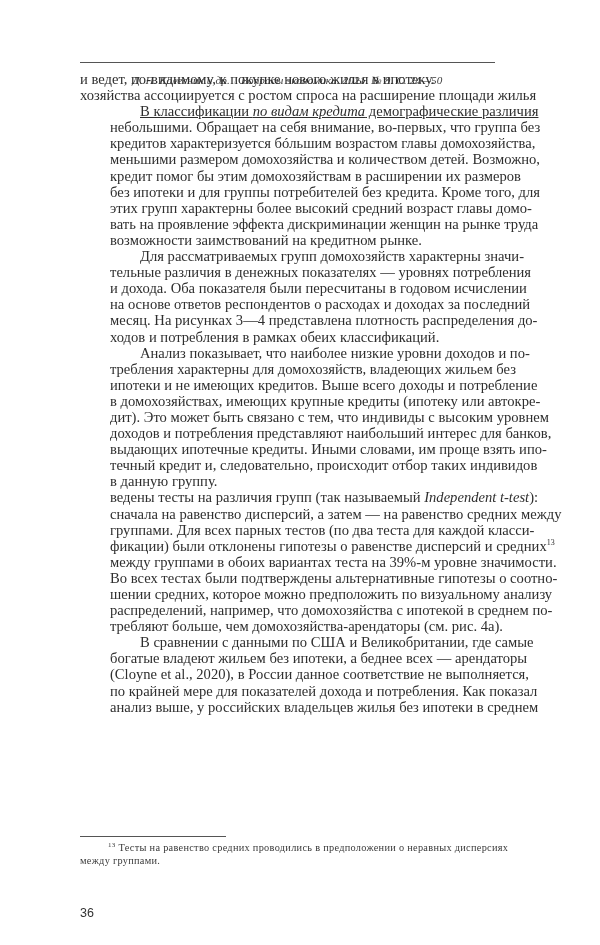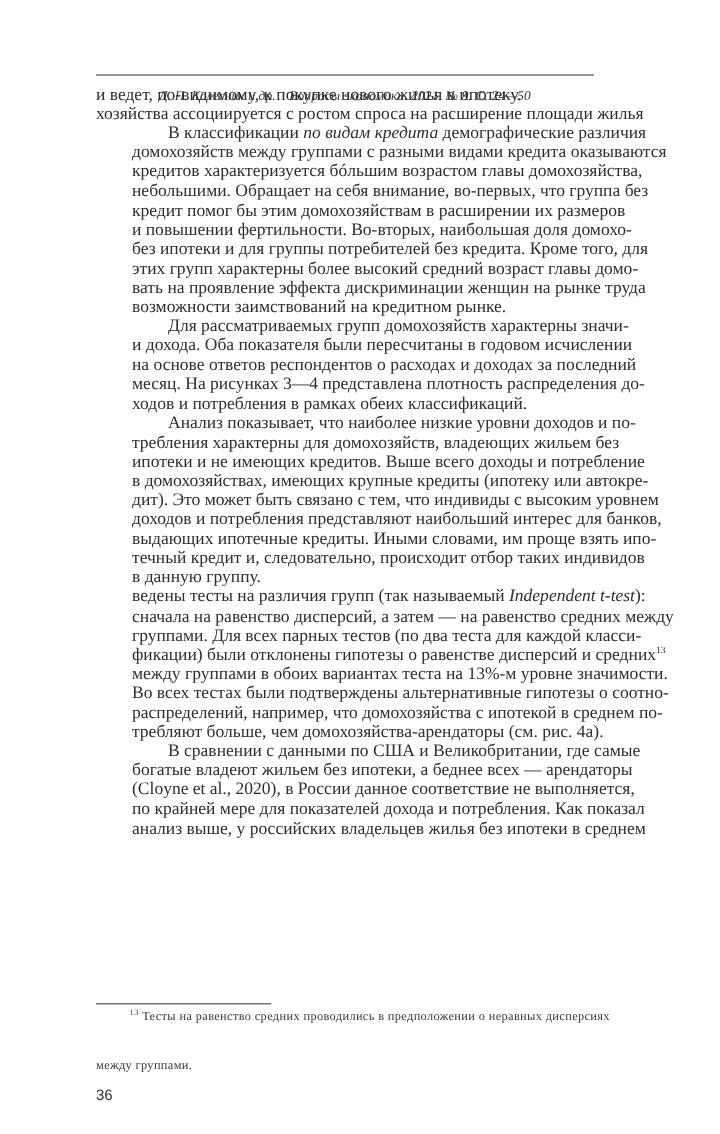--- a/index.html
+++ b/index.html
@@ -11,49 +11,49 @@
   .body-text p { margin: 0; }
   .body-text p.indent { text-indent: 30px; }
   .body-text .line { display: block; text-align: justify; text-align-last: justify; white-space: nowrap; }
   .body-text .line.last { text-align-last: left; }
   .body-text em { font-style: italic; }
   .body-text sup { font-size: 8px; line-height: 0; vertical-align: 6px; }
   .fn-rule { position: absolute; left: 80px; top: 836px; width: 146px; border-top: 1px solid #555; }
   .footnote { position: absolute; left: 80px; top: 841px; width: 415px; font-family: Liberation Serif, serif; font-size: 10.3px; line-height: 13px; color: #3a3a3a; letter-spacing: 0.3px; }
   .footnote .line { display: block; white-space: nowrap; text-align-last: justify; }
   .footnote .line.first { padding-left: 28px; }
-  .footnote .line.last { text-align-last: left; margin-top: 28px; }
+  .footnote .line.last { text-align-last: left; }
   .footnote sup { font-size: 7px; vertical-align: 4px; line-height: 0; }
   .page-number { position: absolute; left: 80px; top: 878px; font-family: "Liberation Sans", sans-serif; font-size: 12.5px; color: #333; margin-top: 28px; }
 </style>
 </head>
 <body>
 
 <div class="running-head"><span>Д. П. Колесник и др.</span><span class="sep">/</span><span>Вопросы экономики. 2021. № 9. С. 24—50</span></div>
 <div class="head-rule"></div>
 
 <div class="body-text" id="body-text">
     <p class="">
       <span class="line last">и ведет, по-видимому, к покупке нового жилья в ипотеку.</span>
       <span class="line">хозяйства ассоциируется с ростом спроса на расширение площади жилья</span>
     </p>
     <p class="indent">
-      <span class="line" style="padding-left: 30px;"><span>В классификации </span><em>по видам кредита</em><span> демографические различия</span></span>
-      <span class="line">домохозяйств между группами с разными видами кредита оказываются</span>
+      <span class="line" style="padding-left: 30px; text-decoration: underline;"><span>В классификации </span><em>по видам кредита</em><span> демографические различия</span></span>
+      <span class="line">небольшими. Обращает на себя внимание, во-первых, что группа без</span>
       <span class="line">кредитов характеризуется бóльшим возрастом главы домохозяйства,</span>
-      <span class="line">небольшими. Обращает на себя внимание, во-первых, что группа без</span>
+      <span class="line">меньшими размером домохозяйства и количеством детей. Возможно,</span>
       <span class="line">кредит помог бы этим домохозяйствам в расширении их размеров</span>
-      <span class="line">и повышении фертильности. Во-вторых, наибольшая доля домохо-</span>
       <span class="line">без ипотеки и для группы потребителей без кредита. Кроме того, для</span>
       <span class="line">этих групп характерны более высокий средний возраст главы домо-</span>
       <span class="line">вать на проявление эффекта дискриминации женщин на рынке труда</span>
       <span class="line last">возможности заимствований на кредитном рынке.</span>
     </p>
     <p class="indent">
       <span class="line" style="padding-left: 30px;">Для рассматриваемых групп домохозяйств характерны значи-</span>
+      <span class="line">тельные различия в денежных показателях — уровнях потребления</span>
       <span class="line">и дохода. Оба показателя были пересчитаны в годовом исчислении</span>
       <span class="line">на основе ответов респондентов о расходах и доходах за последний</span>
       <span class="line">месяц. На рисунках 3—4 представлена плотность распределения до-</span>
       <span class="line last">ходов и потребления в рамках обеих классификаций.</span>
     </p>
     <p class="indent">
       <span class="line" style="padding-left: 30px;">Анализ показывает, что наиболее низкие уровни доходов и по-</span>
       <span class="line">требления характерны для домохозяйств, владеющих жильем без</span>
       <span class="line">ипотеки и не имеющих кредитов. Выше всего доходы и потребление</span>
       <span class="line">в домохозяйствах, имеющих крупные кредиты (ипотеку или автокре-</span>
@@ -61,22 +61,23 @@
       <span class="line">доходов и потребления представляют наибольший интерес для банков,</span>
       <span class="line">выдающих ипотечные кредиты. Иными словами, им проще взять ипо-</span>
       <span class="line">течный кредит и, следовательно, происходит отбор таких индивидов</span>
       <span class="line last">в данную группу.</span>
     </p>
     <p class="indent">
       <span class="line"><span>ведены тесты на различия групп (так называемый </span><em>Independent t-test</em><span>):</span></span>
       <span class="line">сначала на равенство дисперсий, а затем — на равенство средних между</span>
       <span class="line">группами. Для всех парных тестов (по два теста для каждой класси-</span>
       <span class="line"><span>фикации) были отклонены гипотезы о равенстве дисперсий и средних</span><sup>13</sup><span></span></span>
-      <span class="line">между группами в обоих вариантах теста на 13%-м уровне значимости.</span>
+      <span class="line">между группами в обоих вариантах теста на 39%-м уровне значимости.</span>
       <span class="line">Во всех тестах были подтверждены альтернативные гипотезы о соотно-</span>
+      <span class="line">шении средних, которое можно предположить по визуальному анализу</span>
       <span class="line">распределений, например, что домохозяйства с ипотекой в среднем по-</span>
       <span class="line last">требляют больше, чем домохозяйства-арендаторы (см. рис. 4а).</span>
     </p>
     <p class="indent">
       <span class="line" style="padding-left: 30px;">В сравнении с данными по США и Великобритании, где самые</span>
       <span class="line">богатые владеют жильем без ипотеки, а беднее всех — арендаторы</span>
       <span class="line">(Cloyne et al., 2020), в России данное соответствие не выполняется,</span>
       <span class="line">по крайней мере для показателей дохода и потребления. Как показал</span>
       <span class="line last">анализ выше, у российских владельцев жилья без ипотеки в среднем</span>
     </p>

